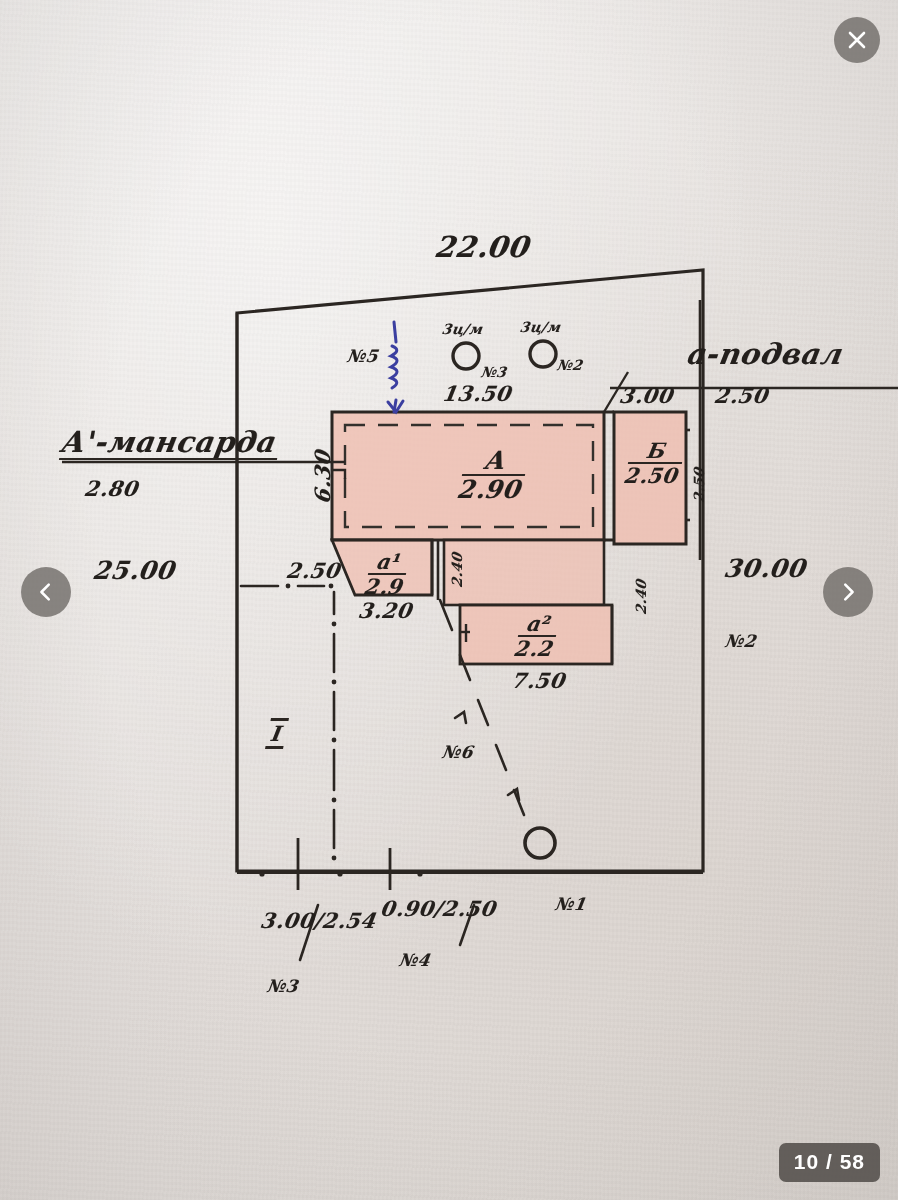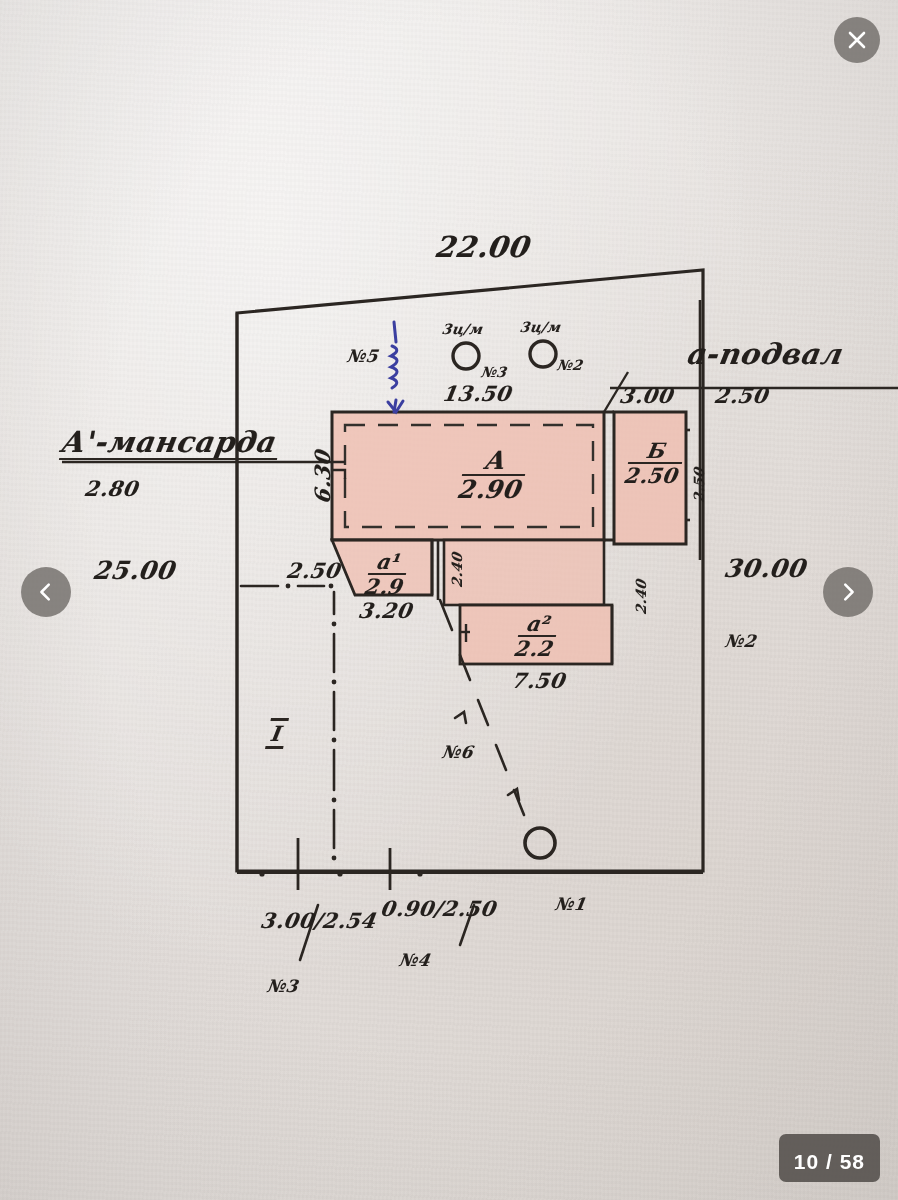--- a/index.html
+++ b/index.html
@@ -93,21 +93,21 @@
   #prev-btn  { left: 21px;  top: 567px; width: 50px; height: 50px; }
   #next-btn  { right: 25px; top: 567px; width: 50px; height: 50px; }
 
   .counter {
     position: absolute;
     right: 18px; bottom: 18px;
     background: rgba(80,76,72,0.86);
     color: #fff;
     font-size: 21px;
     font-weight: 700;
-    padding: 16px 15px 8px 15px;
+    padding: 7px 15px 8px 15px;
     border-radius: 7px;
     letter-spacing: 1px;
     font-family: "Liberation Sans", sans-serif;
   }
 </style>
 </head>
 <body>
 
 <div id="viewer">
 

